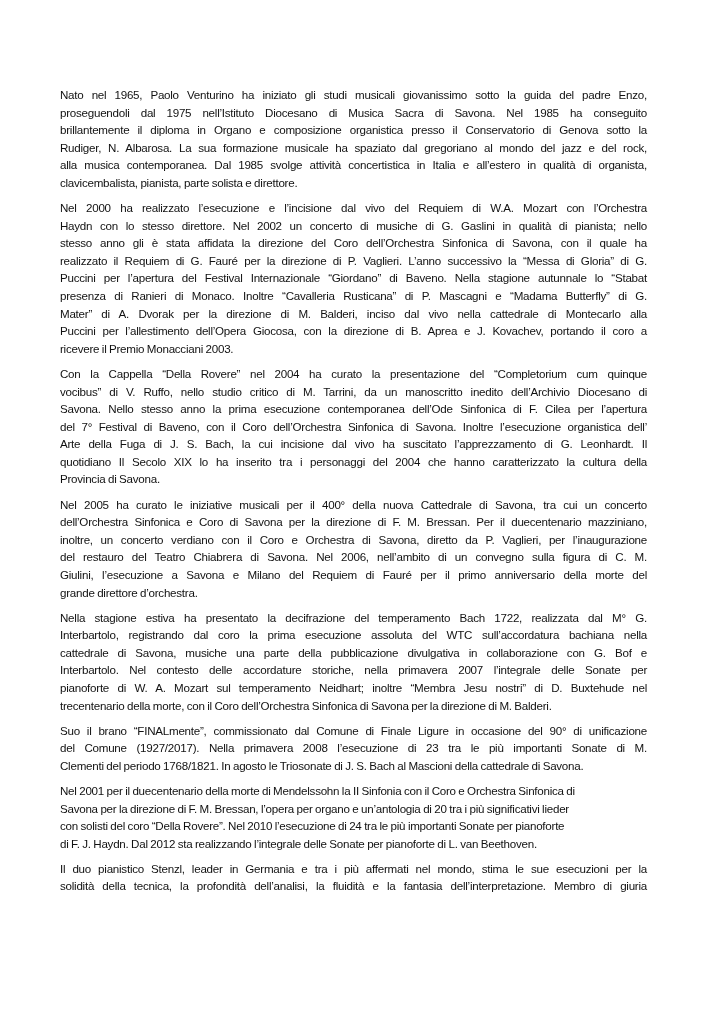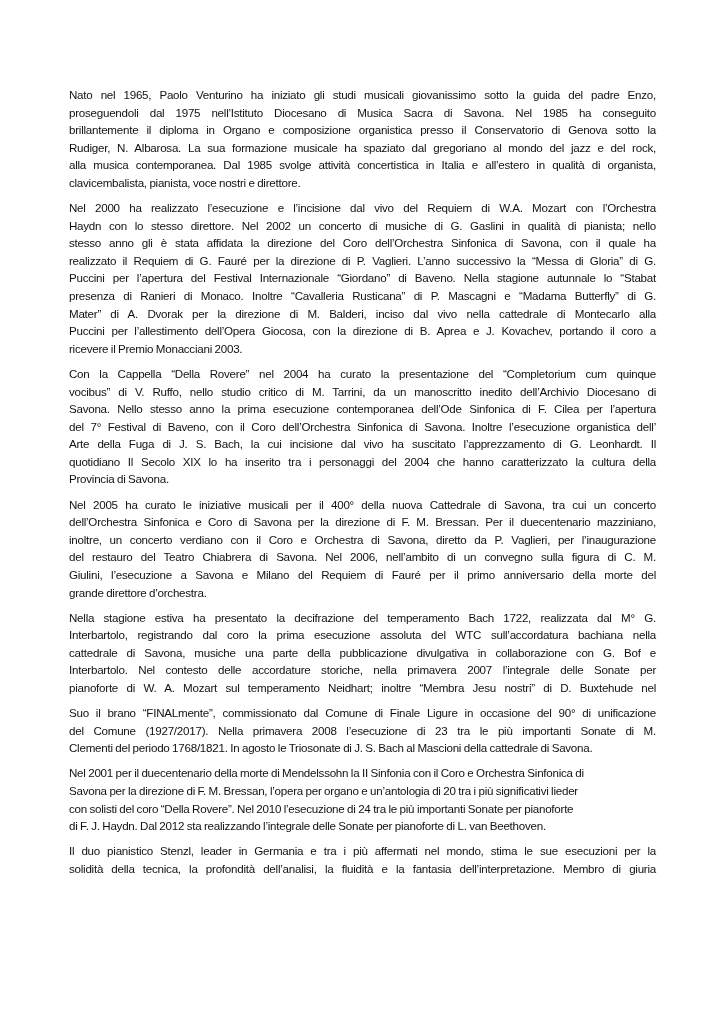--- a/index.html
+++ b/index.html
@@ -8,21 +8,21 @@
       background: #ffffff;
     }
     body {
       width: 724px;
       height: 1024px;
       overflow: hidden;
       position: relative;
     }
     .page {
       position: absolute;
-      left: 69px;
+      left: 60px;
       top: 86px;
       width: 587px;
       color: #111111;
       font-family: "Liberation Sans", sans-serif;
       font-size: 11.6px;
       letter-spacing: -0.25px;
       word-spacing: -0.4px;
     }
     .para {
       margin: 0 0 7.5px 0;
@@ -49,21 +49,21 @@
 <body>
 
 <div class="page">
 
   <div class="para">
     <span class="line">Nato nel 1965, Paolo Venturino ha iniziato gli studi musicali giovanissimo sotto la guida del padre Enzo,</span>
     <span class="line">proseguendoli dal 1975 nell’Istituto Diocesano di Musica Sacra di Savona. Nel 1985 ha conseguito</span>
     <span class="line">brillantemente il diploma in Organo e composizione organistica presso il Conservatorio di Genova sotto la</span>
     <span class="line">Rudiger, N. Albarosa. La sua formazione musicale ha spaziato dal gregoriano al mondo del jazz e del rock,</span>
     <span class="line">alla musica contemporanea. Dal 1985 svolge attività concertistica in Italia e all’estero in qualità di organista,</span>
-    <span class="line last">clavicembalista, pianista, voce nostri e direttore.</span>
+    <span class="line last">clavicembalista, pianista, parte solista e direttore.</span>
   </div>
 
   <div class="para">
     <span class="line">Nel 2000 ha realizzato l’esecuzione e l’incisione dal vivo del Requiem di W.A. Mozart con l’Orchestra</span>
     <span class="line">Haydn con lo stesso direttore. Nel 2002 un concerto di musiche di G. Gaslini in qualità di pianista; nello</span>
     <span class="line">stesso anno gli è stata affidata la direzione del Coro dell’Orchestra Sinfonica di Savona, con il quale ha</span>
     <span class="line">realizzato il Requiem di G. Fauré per la direzione di P. Vaglieri. L’anno successivo la “Messa di Gloria” di G.</span>
     <span class="line">Puccini per l’apertura del Festival Internazionale “Giordano” di Baveno. Nella stagione autunnale lo “Stabat</span>
     <span class="line">presenza di Ranieri di Monaco. Inoltre “Cavalleria Rusticana” di P. Mascagni e “Madama Butterfly” di G.</span>
     <span class="line">Mater” di A. Dvorak per la direzione di M. Balderi, inciso dal vivo nella cattedrale di Montecarlo alla</span>
@@ -89,20 +89,21 @@
     <span class="line">Giulini, l’esecuzione a Savona e Milano del Requiem di Fauré per il primo anniversario della morte del</span>
     <span class="line last">grande direttore d’orchestra.</span>
   </div>
 
   <div class="para">
     <span class="line">Nella stagione estiva ha presentato la decifrazione del temperamento Bach 1722, realizzata dal M° G.</span>
     <span class="line">Interbartolo, registrando dal coro la prima esecuzione assoluta del WTC sull’accordatura bachiana nella</span>
     <span class="line">cattedrale di Savona, musiche una parte della pubblicazione divulgativa in collaborazione con G. Bof e</span>
     <span class="line">Interbartolo. Nel contesto delle accordature storiche, nella primavera 2007 l’integrale delle Sonate per</span>
     <span class="line">pianoforte di W. A. Mozart sul temperamento Neidhart; inoltre “Membra Jesu nostri” di D. Buxtehude nel</span>
+    <span class="line last">trecentenario della morte, con il Coro dell’Orchestra Sinfonica di Savona per la direzione di M. Balderi.</span>
   </div>
 
   <div class="para">
     <span class="line">Suo il brano “FINALmente”, commissionato dal Comune di Finale Ligure in occasione del 90° di unificazione</span>
     <span class="line">del Comune (1927/2017). Nella primavera 2008 l’esecuzione di 23 tra le più importanti Sonate di M.</span>
     <span class="line last">Clementi del periodo 1768/1821. In agosto le Triosonate di J. S. Bach al Mascioni della cattedrale di Savona.</span>
   </div>
 
   <div class="para ragged">
     <span class="line">Nel 2001 per il duecentenario della morte di Mendelssohn la II Sinfonia con il Coro e Orchestra Sinfonica di</span>

